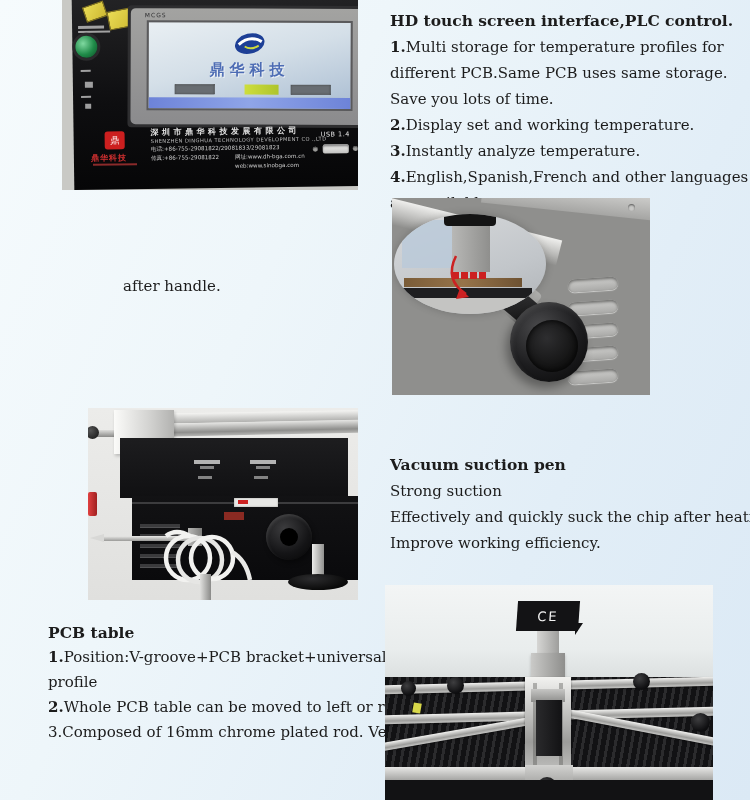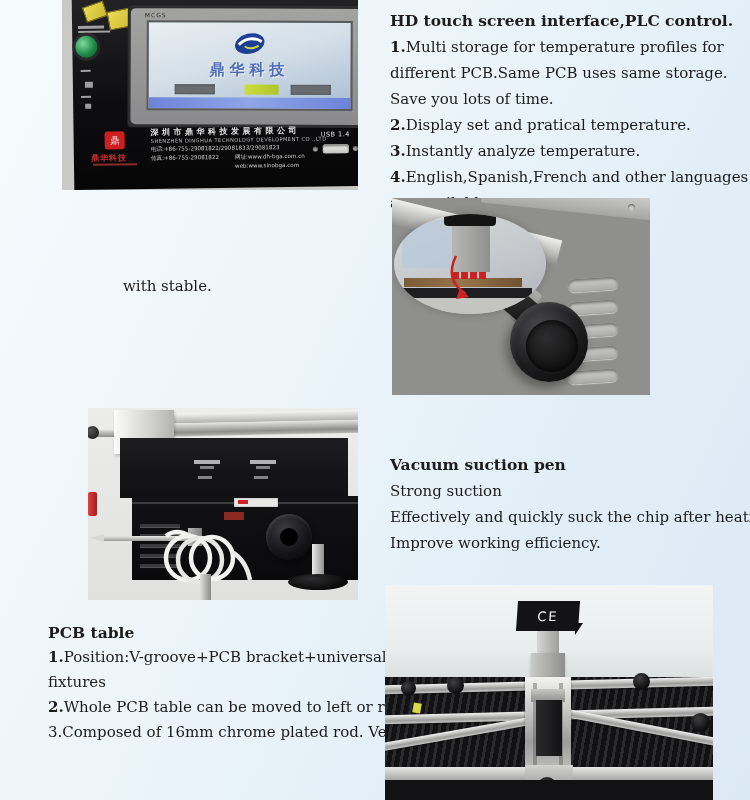--- a/index.html
+++ b/index.html
@@ -178,21 +178,21 @@
         <div class="tp-screw abs" style="left:268px;top:30px;"></div>
       </div>
     </div>
   </div>
 
   <div id="hd-block" class="abs">
     <div class="thead">HD touch screen interface,PLC control.</div>
     <div class="tline"><span class="tnum">1.</span><span>Multi storage for temperature profiles for</span></div>
     <div class="tline"><span class="tnum"></span><span>different PCB.Same PCB uses same storage.</span></div>
     <div class="tline"><span class="tnum"></span><span>Save you lots of time.</span></div>
-    <div class="tline"><span class="tnum">2.</span><span>Display set and pratical temperature.</span></div>
+    <div class="tline"><span class="tnum">2.</span><span>Display set and working temperature.</span></div>
     <div class="tline"><span class="tnum">3.</span><span>Instantly analyze temperature.</span></div>
     <div class="tline"><span class="tnum">4.</span><span>English,Spanish,French and other languages systems</span></div>
     <div class="tline"><span class="tnum"></span><span>are available.</span></div>
   </div>
 
   <div id="photo-knob" class="abs">
     <div id="pk-silver-edge2" class="abs"></div>
     <div id="pk-silver-edge" class="abs"></div>
     <div id="pk-screw-tr" class="abs"></div>
     <div class="pk-slot abs" style="top:80px;"></div>
@@ -216,21 +216,21 @@
       <div id="pk-nozzle" class="abs"></div>
       <div id="pk-nozzle-cap" class="abs"></div>
       <svg class="abs" style="left:48px;top:40px;" width="60" height="56" viewBox="0 0 60 56">
         <path d="M14 2 Q2 26 24 40" stroke="#cc2222" stroke-width="2.5" fill="none"></path>
         <path d="M18 34 L27 43 L14 45 Z" fill="#cc2222"></path>
       </svg>
     </div>
   </div>
 
   <div id="distance-block" class="abs">
-    <div class="tline">with stable.</div>
+    <div class="tline">after handle.</div>
   </div>
 
   <div id="photo-machine" class="abs">
     <div id="pm-rail-back" class="abs"></div>
     <div id="pm-rail" class="abs"></div>
     <div id="pm-rod" class="abs"></div>
     <div id="pm-rod-cap" class="abs"></div>
     <div id="pm-cyl" class="abs"></div>
     <div id="pm-cable" class="abs"></div>
     <div id="pm-midbox" class="abs">
@@ -272,21 +272,21 @@
   <div id="vacuum-block" class="abs">
     <div class="thead">Vacuum suction pen</div>
     <div class="tline">Strong suction</div>
     <div class="tline">Effectively and quickly suck the chip after heating.</div>
     <div class="tline">Improve working efficiency.</div>
   </div>
 
   <div id="pcb-block" class="abs">
     <div class="thead">PCB table</div>
     <div class="tline"><span class="tnum">1.</span><span>Position:V-groove+PCB bracket+universal</span></div>
-    <div class="tline"><span class="tnum"></span><span>fixtures</span></div>
+    <div class="tline"><span class="tnum"></span><span>profile</span></div>
     <div class="tline"><span class="tnum">2.</span><span>Whole PCB table can be moved to left or right.</span></div>
     <div class="tline"><span class="tnum"></span><span>3.Composed of 16mm chrome plated rod. Very stable</span></div>
   </div>
 
   <div id="photo-pcb" class="abs">
     <div id="pt-ce-tail" class="abs"></div>
     <div id="pt-ce-flag" class="abs">CE</div>
     <div id="pt-post" class="abs"></div>
     <div id="pt-post-block" class="abs"></div>
     <div id="pt-deck" class="abs"></div>

